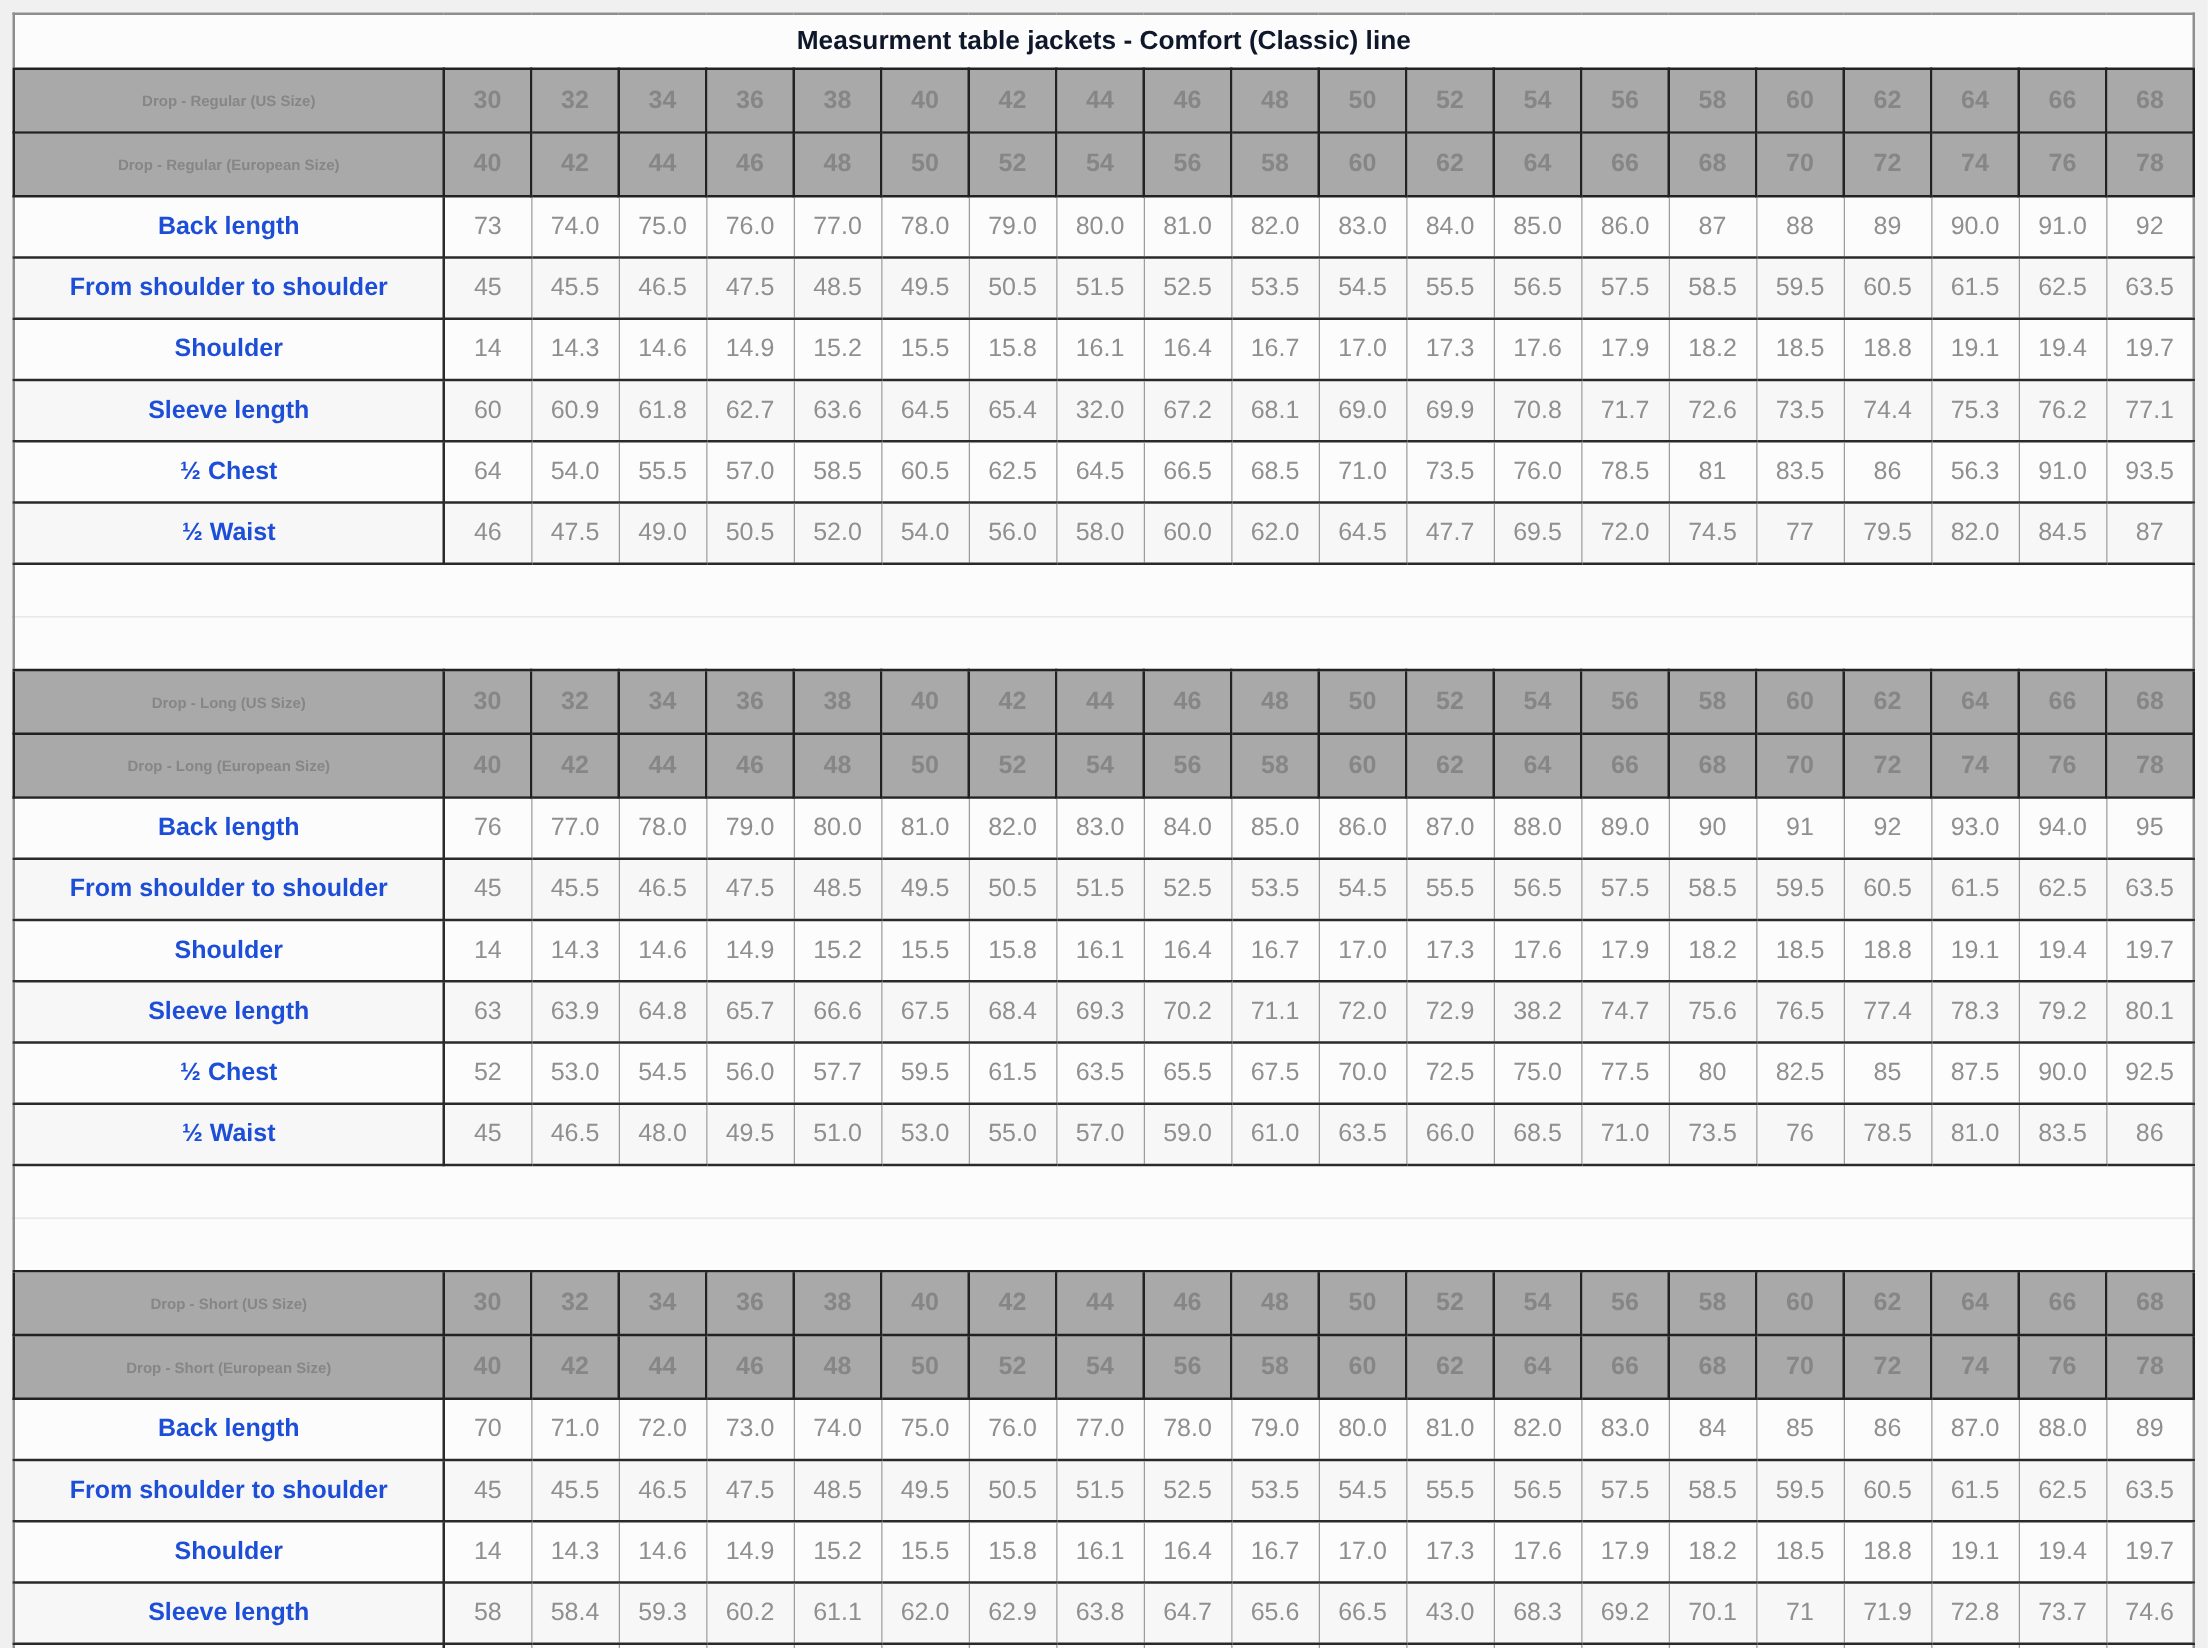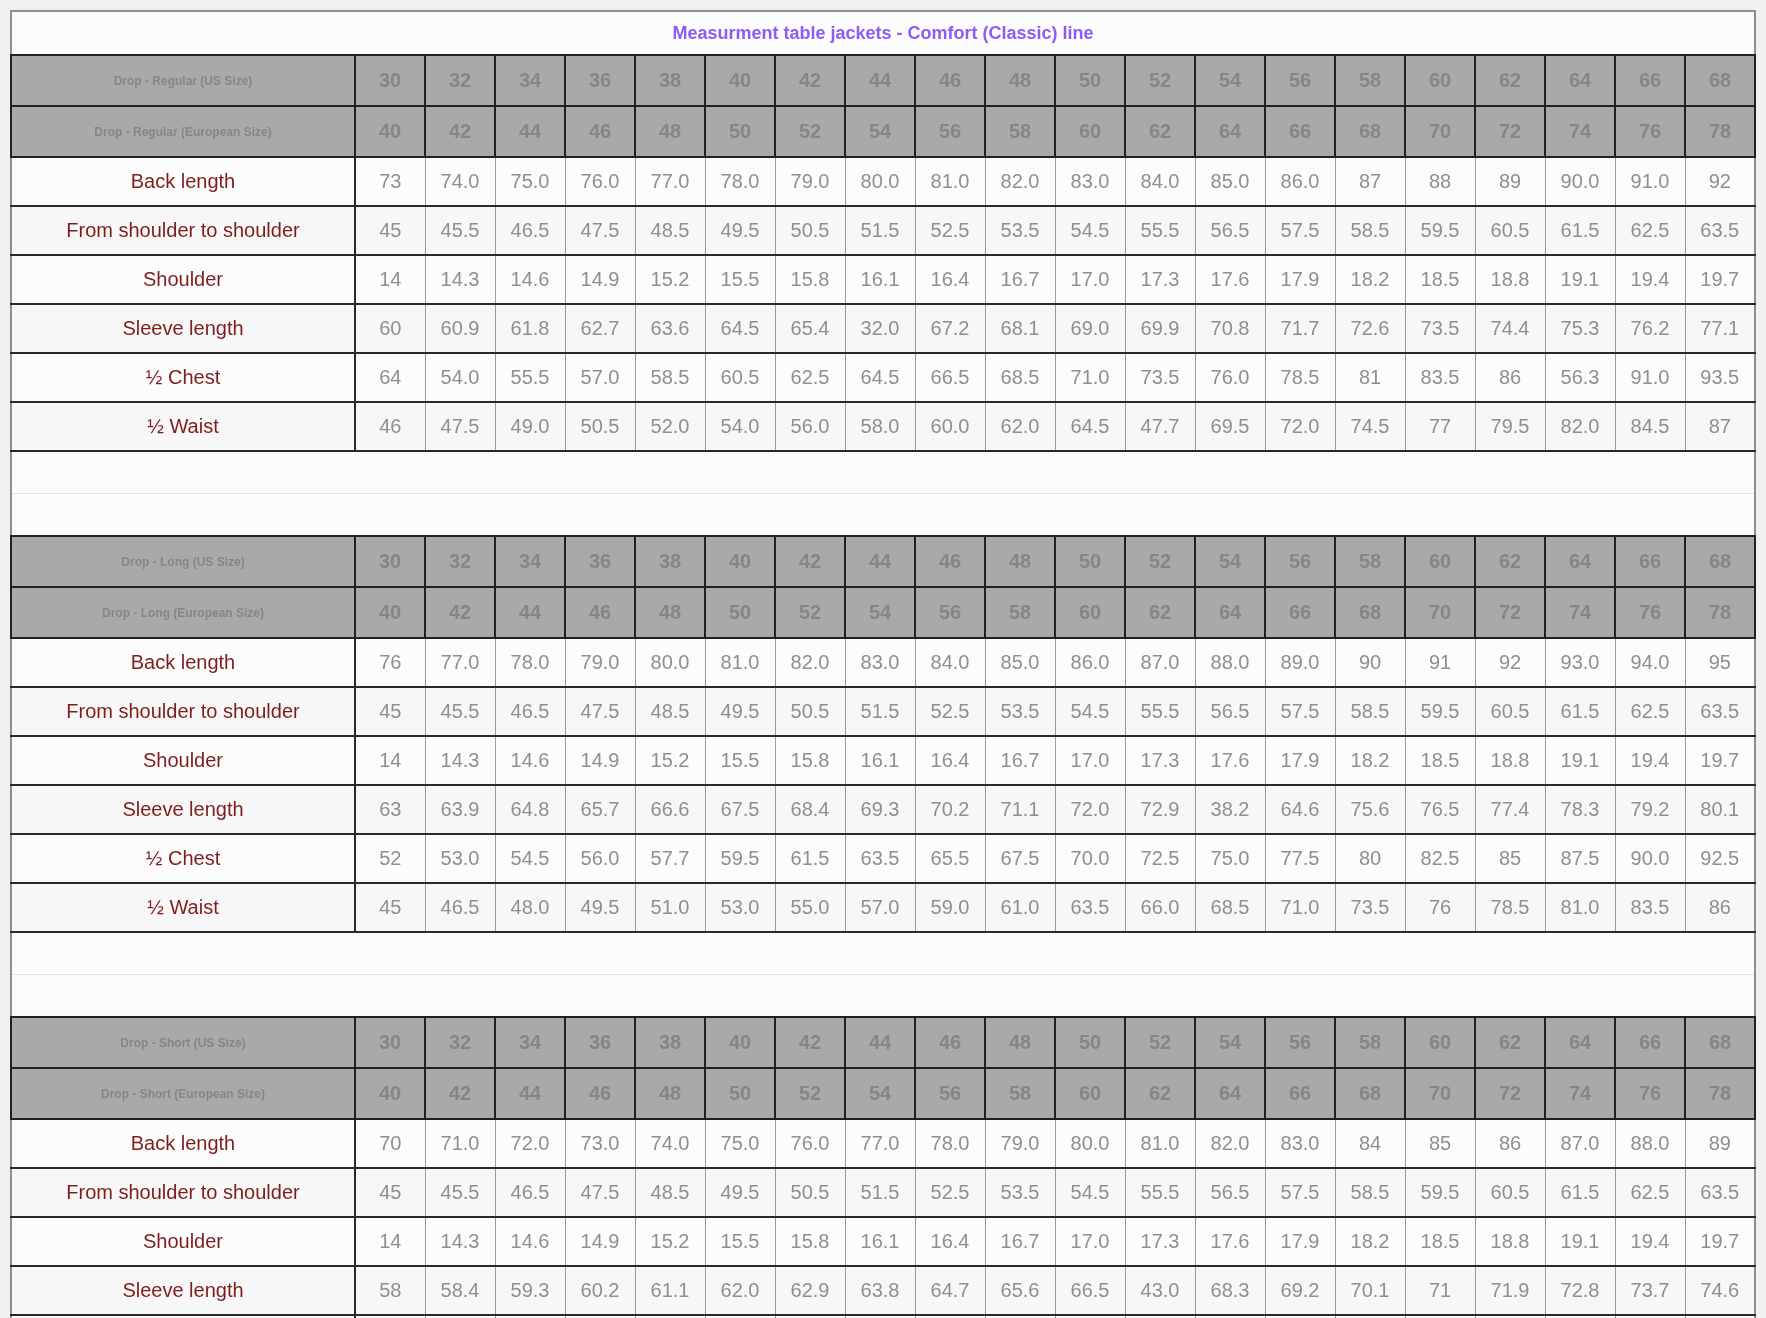--- a/index.html
+++ b/index.html
@@ -20,23 +20,23 @@
     table-layout: fixed;
     border: 2px solid #8e8e8e;
     background: #fcfcfc;
   }
   td { overflow: hidden; white-space: nowrap; text-align: center; vertical-align: middle; }
 
   
   .title-row td {
     height: 40px;
     background: #fcfcfc;
-    color: #8b5cf6;
+    color: #0f172a;
     font-weight: bold;
-    font-size: 18px;
+    font-size: 21px;
     border-bottom: 2px solid #222;
   }
 
   
   .header-row td {
     height: 47px;
     background: #a9a9a9;
     color: #868686;
     font-weight: bold;
     font-size: 20px;
@@ -50,22 +50,22 @@
     font-size: 20px;
     color: #8f8f8f;
     border-left: 1px solid #9c9c9c;
     border-right: 1px solid #9c9c9c;
     border-top: 2px solid #2a2a2a;
     border-bottom: 2px solid #2a2a2a;
   }
   .data-row.even td { background: #fcfcfc; }
   .data-row.odd td  { background: #f7f7f7; }
   .data-row td.row-label {
-    font-weight: normal;
-    color: #7f1d1d;
+    font-weight: bold;
+    color: #1d4ed8;
     border-right: 2px solid #2a2a2a;
     margin-left: 33px;
   }
 
   
   .spacer-row td {
     height: 39px;
     background: #fcfcfc;
     border-left: none;
     border-right: none;
@@ -420,21 +420,21 @@
           <td class="value-cell">65.7</td>
           <td class="value-cell">66.6</td>
           <td class="value-cell">67.5</td>
           <td class="value-cell">68.4</td>
           <td class="value-cell">69.3</td>
           <td class="value-cell">70.2</td>
           <td class="value-cell">71.1</td>
           <td class="value-cell">72.0</td>
           <td class="value-cell">72.9</td>
           <td class="value-cell">38.2</td>
-          <td class="value-cell">64.6</td>
+          <td class="value-cell">74.7</td>
           <td class="value-cell">75.6</td>
           <td class="value-cell">76.5</td>
           <td class="value-cell">77.4</td>
           <td class="value-cell">78.3</td>
           <td class="value-cell">79.2</td>
           <td class="value-cell">80.1</td>
         </tr>
         <tr class="data-row even">
           <td class="row-label">½ Chest</td>
           <td class="value-cell">52</td>

